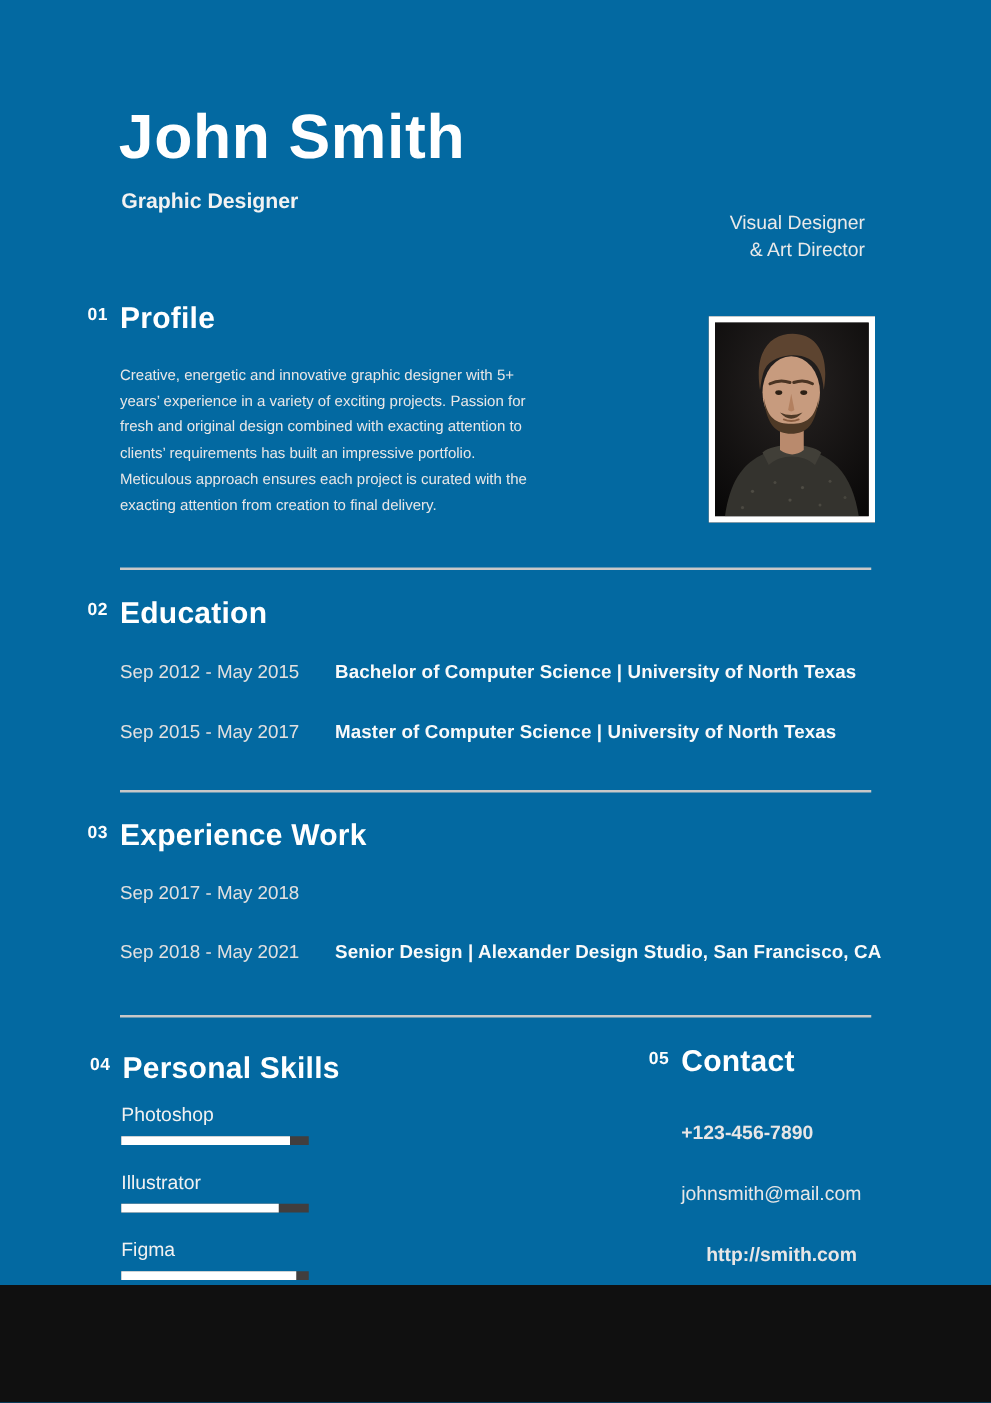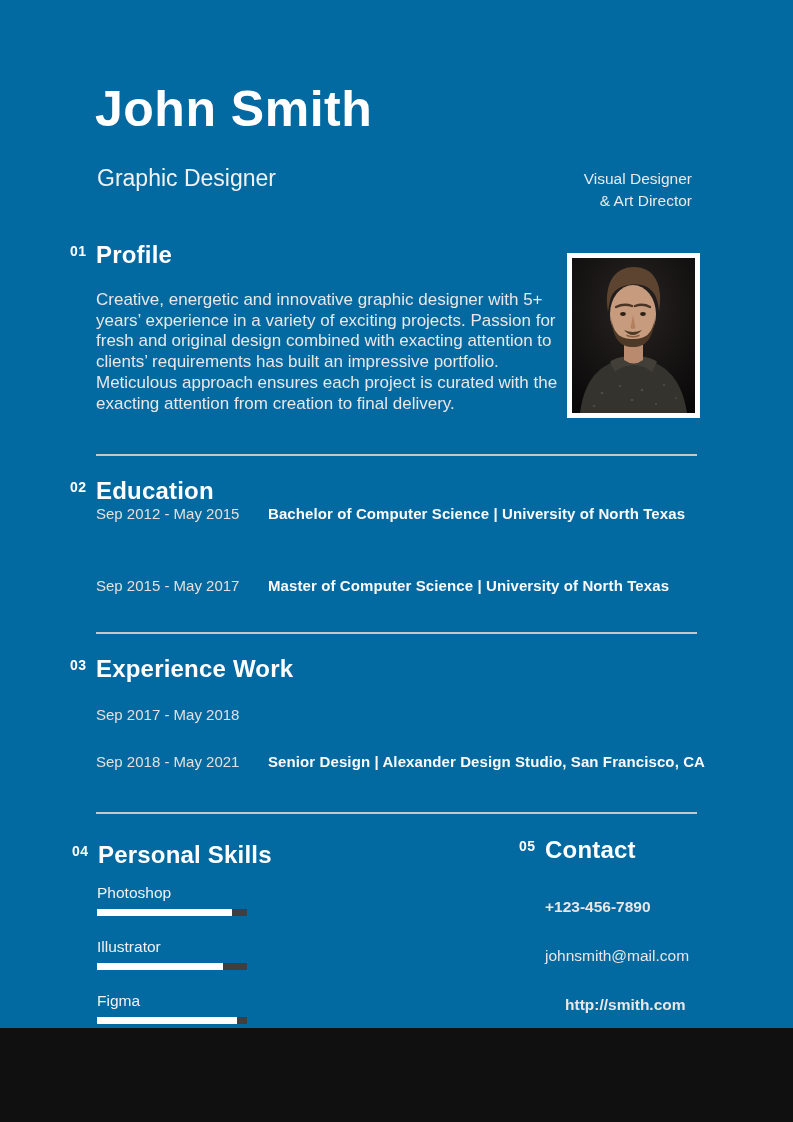--- a/index.html
+++ b/index.html
@@ -2,44 +2,44 @@
 <html><head>
 <meta charset="utf-8">
 <style>
   html,body{margin:0;padding:0;background:#101010;}
   .page{
     position:relative;width:793px;height:1028px;background:#0369a1;
     font-family:"Liberation Sans",sans-serif;color:#ededed;overflow:hidden;
   }
   
   .name{position:absolute;left:95px;top:80px;font-size:50px;font-weight:700;color:#ffffff;letter-spacing:.5px;}
-  .role{position:absolute;left:97px;top:151px;font-size:23px;font-weight:400;color:#f2f2f2;margin-top:14px;}
+  .role{position:absolute;left:97px;top:151px;font-size:17px;font-weight:700;color:#f2f2f2;}
   .tagline{position:absolute;right:101px;top:168px;text-align:right;font-size:15.5px;line-height:21.5px;font-weight:500;color:#e9e9e9;}
   
   .section-heading{position:absolute;display:flex;align-items:flex-start;}
   .sec-num{width:22px;font-size:14px;font-weight:600;color:#fdfdfd;padding-top:2px;letter-spacing:.5px;text-align:left;}
   .sec-title{margin-left:4px;font-size:24px;font-weight:700;color:#ffffff;letter-spacing:.2px;}
   #profile-heading{left:70px;top:241px;}
   #education-heading{left:70px;top:477px;}
   #experience-heading{left:70px;top:655px;}
   #skills-heading{left:72px;top:841px;}
   #contact-heading{left:519px;top:836px;}
   
-  .profile-text{position:absolute;left:96px;top:290px;font-size:17px;line-height:20.7px;color:#e9e7e7;font-weight:400;}
+  .profile-text{position:absolute;left:96px;top:290px;font-size:12px;line-height:20.7px;color:#e9e7e7;font-weight:400;}
   
   .photo-frame{position:absolute;left:567px;top:253px;width:123px;height:155px;border:5px solid #ffffff;background:#060505;}
   .photo-frame svg{display:block;width:123px;height:155px;}
   
   .divider{position:absolute;left:96px;width:601px;height:2px;background:#c8c8c8;}
   #divider-1{top:454px;} #divider-2{top:632px;} #divider-3{top:812px;}
   
   .row{position:absolute;left:96px;display:flex;font-size:15px;white-space:nowrap;}
   .row-dates{width:172px;flex-shrink:0;font-weight:500;color:#e2e0e0;}
   .row-detail{font-weight:700;color:#fafafa;letter-spacing:.1px;}
-  #edu-row-0{top:505px;align-items:flex-end;} #edu-row-1{top:577px;}
+  #edu-row-0{top:529px;align-items:flex-end;} #edu-row-1{top:577px;}
   #exp-row-0{top:706px;} #exp-row-1{top:753px;}
   
   .skill-col{position:absolute;top:884px;width:152px;}
   #skill-col-1{left:97px;} #skill-col-2{left:308px;}
   .skill{margin-bottom:22px;}
   .skill-label{font-size:15.5px;font-weight:500;color:#f1f1f1;margin-bottom:7px;}
   .skill-bar{width:150px;height:7px;background:#413e3e;}
   .skill-fill{height:100%;background:#ffffff;}
   
   .contact-items{position:absolute;left:545px;top:898px;}

